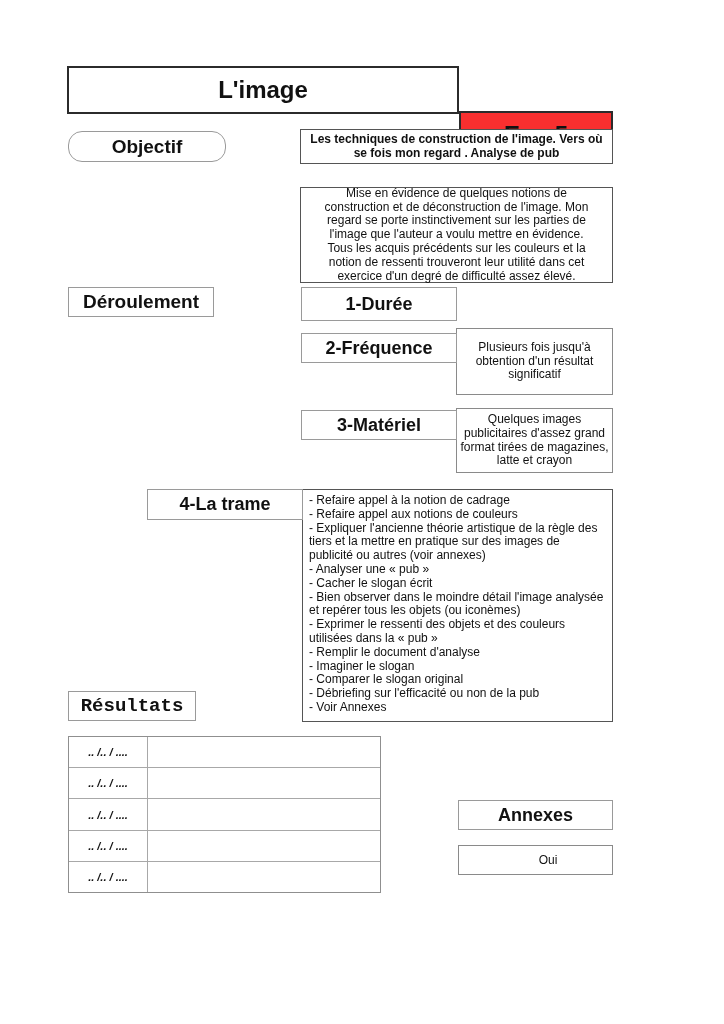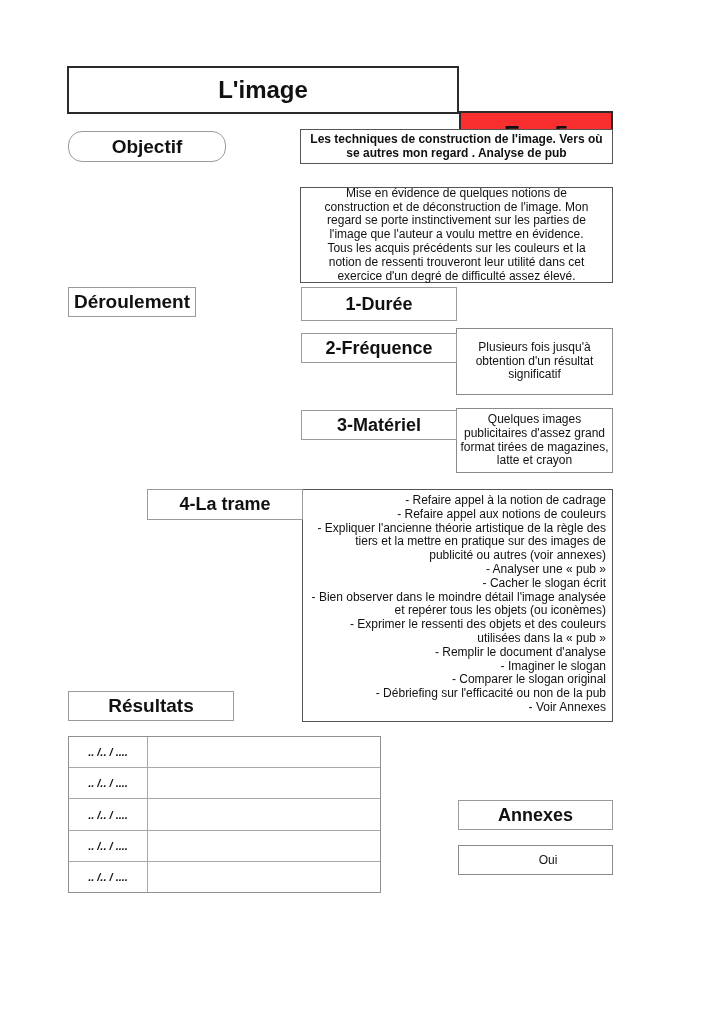--- a/index.html
+++ b/index.html
@@ -40,40 +40,40 @@
     border:1px solid #555;
     background:#fff;
     font-size:12px;
     line-height:1.15;
   }
 
   .objectif-label   { left:68px;  top:131px; width:158px; height:31px;border-radius:14px; }
   .objectif-summary { left:300px; top:129px; width:313px; height:35px; font-weight:bold; padding:2px 6px; }
   .objectif-desc    { left:300px; top:177px; width:313px; height:96px; padding:2px 16px;margin-top:10px; }
 
-  .deroulement-label{ left:68px;  top:287px; width:128px; height:30px; }
+  .deroulement-label{ left:68px;  top:287px; width:146px; height:30px; }
   .duree-label      { left:301px; top:287px; width:156px; height:34px; }
   .duree-value      { left:456px; top:287px; width:157px; height:30px; font-weight:bold; font-size:18px; border:1px solid #9a9a9a;margin-top:48px; }
 
   .frequence-label  { left:301px; top:333px; width:156px; height:30px; background:#fff; z-index:2; }
   .frequence-value  { left:456px; top:328px; width:157px; height:67px; padding:2px 6px; border:1px solid #8a8a8a; }
 
   .materiel-label   { left:301px; top:410px; width:156px; height:30px; background:#fff; z-index:2; }
   .materiel-value   { left:456px; top:408px; width:157px; height:65px; padding:2px 0; border:1px solid #8a8a8a; }
 
   .trame-label      { left:147px; top:489px; width:156px; height:31px; z-index:2; }
   .trame-list {
     left:302px; top:489px; width:311px; height:233px;
     padding:4px 6px;
-    text-align:right;
+    text-align:left;
     display:block;
   }
   .trame-list .trame-item { margin:0; }
 
-  .resultats-label  { left:68px; top:691px; width:166px; height:30px; }
+  .resultats-label  { left:68px; top:691px; width:128px; height:30px;font-family:Liberation Mono, monospace; }
 
   .results-table {
     left:68px; top:736px; width:313px; height:157px;
     border:1px solid #8f8f8f;
     display:flex; flex-direction:column;
   }
   .trow { flex:1; display:flex; border-bottom:1px solid #a8a8a8; }
   .trow:last-child { border-bottom:none; }
   .tcell-date {
     width:78px; border-right:1px solid #a8a8a8;
@@ -87,21 +87,21 @@
 </style>
 </head>
 <body>
 
 <div class="page">
 
   <div class="abs center hdr-title">L'image</div>
   <div class="abs center hdr-code" style="background: rgb(249, 47, 47); margin-top: 45px;">Esp 5</div>
 
   <div class="abs center lbl lbl-big objectif-label">Objectif</div>
-  <div class="abs center cbox objectif-summary">Les techniques de construction de l'image. Vers où se autres mon regard . Analyse de pub</div>
+  <div class="abs center cbox objectif-summary">Les techniques de construction de l'image. Vers où se fois mon regard . Analyse de pub</div>
   <div class="abs center cbox objectif-desc">Mise en évidence de quelques notions de construction et de déconstruction de l'image. Mon regard se porte instinctivement sur les parties de l'image que l'auteur a voulu mettre en évidence. Tous les acquis précédents sur les couleurs et la notion de ressenti trouveront leur utilité dans cet exercice d'un degré de difficulté assez élevé.</div>
 
   <div class="abs center lbl lbl-big deroulement-label">Déroulement</div>
 
   <div class="abs center lbl lbl-mid duree-label">1-Durée</div>
   <div class="abs center duree-value">30 min</div>
 
   <div class="abs center lbl lbl-mid frequence-label">2-Fréquence</div>
   <div class="abs center cbox frequence-value">Plusieurs fois jusqu'à obtention d'un résultat significatif</div>
 

